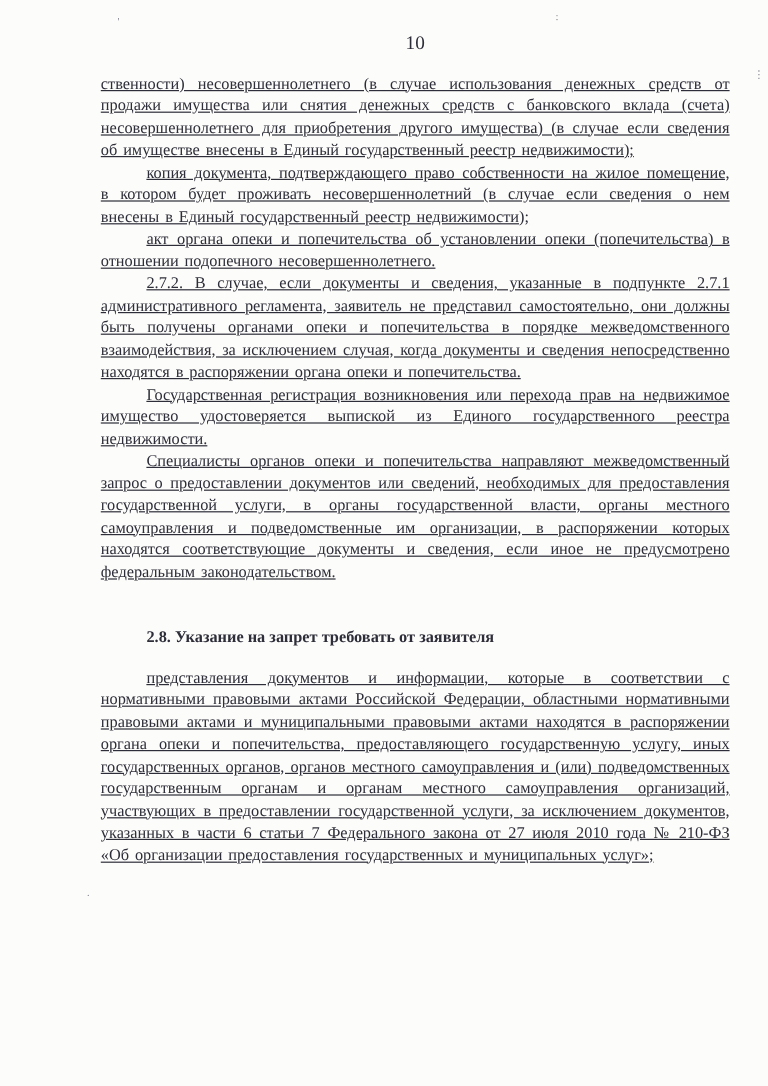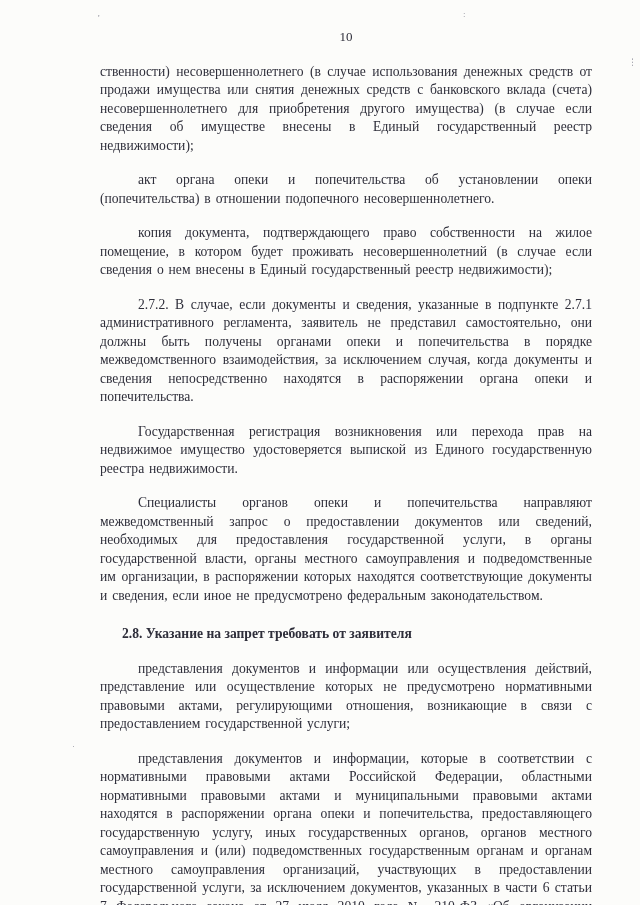--- a/index.html
+++ b/index.html
@@ -16,35 +16,36 @@
     color: #2e2e3a;
     font-family: "Liberation Serif", "DejaVu Serif", serif;
     font-size: 13.6px;
     line-height: 18.5px;
     padding: 28px 32px 10px 84px;
     overflow: hidden;
   }
   .pagenum {
     text-align: center;
     margin: 0 0 14px 0;
-    font-size: 13px;
+    font-size: 16px;
   }
   .para {
-    margin: 16px;
+    margin: 0;
     text-align: justify;
     text-indent: 38px;
     word-spacing: 1.5px;
+    text-decoration: underline;
   }
   .para.no-indent {
     text-indent: 0;
   }
   .heading {
     font-size: 13.6px;
     font-weight: bold;
-    margin: 20px 0 15px 0;
+    margin: 36px 0 15px 0;
     text-indent: 38px;
     text-align: left;
   }
   .artifact {
     position: absolute;
     color: #8a8a96;
     font-size: 9px;
     line-height: 9px;
     user-select: none;
   }
@@ -59,24 +60,23 @@
 <main class="page">
 
   <span class="artifact a1">'</span>
   <span class="artifact a2">:</span>
   <span class="artifact a3">⋮</span>
   <span class="artifact a4">·</span>
 
   <div class="pagenum">10</div>
 
   <p class="para no-indent">ственности) несовершеннолетнего (в случае использования денежных средств от продажи  имущества или снятия денежных средств с банковского вклада (счета) несовершеннолетнего для приобретения другого имущества) (в случае если сведения об имуществе внесены в Единый государственный реестр недвижимости);</p>
+  <p class="para">копия документа, подтверждающего право собственности на жилое помещение, в котором будет проживать несовершеннолетний (в случае если сведения о нем внесены в Единый государственный реестр недвижимости);</p>
   <p class="para">акт органа опеки и попечительства об установлении опеки (попечительства) в отношении подопечного несовершеннолетнего.</p>
-  <p class="para">копия документа, подтверждающего право собственности на жилое помещение, в котором будет проживать несовершеннолетний (в случае если сведения о нем внесены в Единый государственный реестр недвижимости);</p>
   <p class="para">2.7.2. В случае, если документы и сведения, указанные в подпункте 2.7.1 административного регламента, заявитель не представил самостоятельно, они должны быть получены органами опеки и попечительства в порядке межведомственного взаимодействия, за исключением случая, когда документы и сведения непосредственно находятся в распоряжении органа опеки и попечительства.</p>
-  <p class="para">Государственная регистрация возникновения или перехода прав на недвижимое имущество удостоверяется выпиской из Единого государственную реестра недвижимости.</p>
+  <p class="para">Государственная регистрация возникновения или перехода прав на недвижимое имущество удостоверяется выпиской из Единого государственного реестра недвижимости.</p>
   <p class="para">Специалисты органов опеки и попечительства  направляют межведомственный запрос о предоставлении документов или сведений, необходимых для предоставления государственной услуги, в органы государственной власти, органы местного самоуправления и подведомственные им организации, в распоряжении которых находятся соответствующие документы и сведения, если иное не предусмотрено федеральным законодательством.</p>
 
   <h2 class="heading">2.8. Указание на запрет требовать от заявителя</h2>
 
-  <p class="para">представления документов и информации или осуществления действий, представление или осуществление которых не предусмотрено нормативными правовыми актами, регулирующими отношения, возникающие в связи с предоставлением государственной услуги;</p>
   <p class="para">представления документов и информации, которые в соответствии с нормативными правовыми актами Российской Федерации, областными нормативными правовыми актами и муниципальными правовыми актами находятся в распоряжении органа опеки и попечительства, предоставляющего государственную услугу, иных государственных органов, органов местного самоуправления и (или) подведомственных государственным органам и органам местного самоуправления организаций, участвующих в предоставлении государственной услуги, за исключением документов, указанных в части 6 статьи 7 Федерального закона от 27 июля 2010 года № 210-ФЗ «Об организации предоставления государственных и муниципальных услуг»;</p>
 
 </main>
 
 </body></html>

